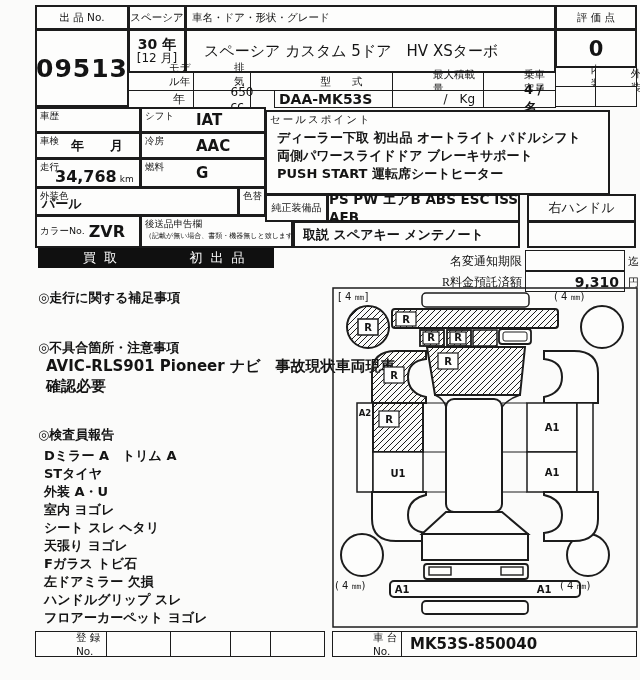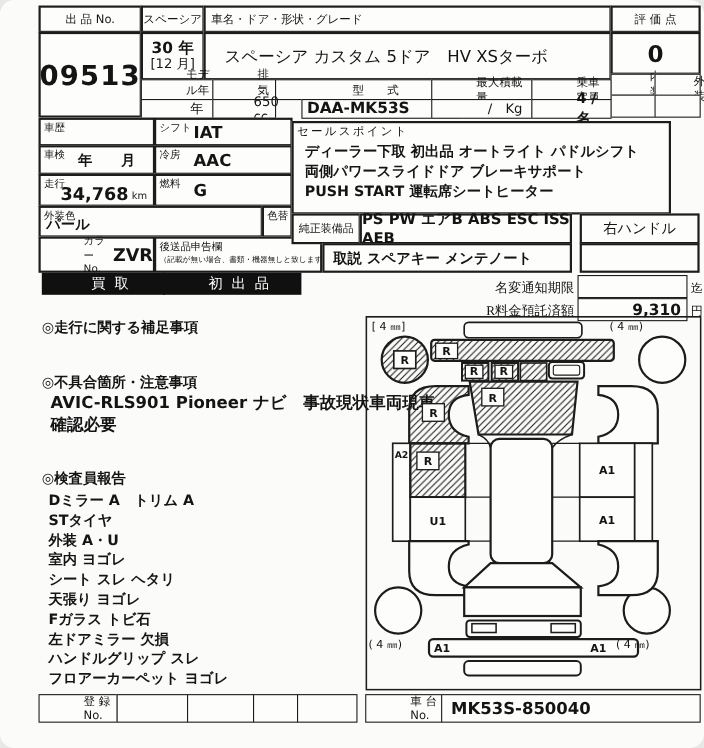--- a/index.html
+++ b/index.html
@@ -1,17 +1,17 @@
 <!DOCTYPE html>
 <html><head>
 <meta charset="utf-8">
 <style>
   html,body{margin:0;padding:0;background:#e8e8e8;}
   #page{position:relative;width:640px;height:680px;background:#fbfbfa;
-        font-family:"DejaVu Sans","Liberation Sans",sans-serif;color:#141414;overflow:hidden;border-radius:13px;}
+        font-family:"DejaVu Sans","Liberation Sans",sans-serif;color:#141414;overflow:hidden;}
   .box{position:absolute;box-sizing:border-box;border:2px solid #1c1c1c;background:#fdfdfc;}
   .bthin{border-width:1px;padding-left:40px;}
   .c{display:flex;align-items:center;justify-content:center;}
   .lblc{font-size:10.5px;display:flex;align-items:center;justify-content:center;}
   .corner{position:absolute;top:1px;left:3px;font-size:9.5px;}
   .val{font-weight:bold;}
   
   #auction-label{left:35px;top:5px;width:94px;height:25px;}
   #auction-no{left:35px;top:29px;width:94px;height:78px;font-size:25px;letter-spacing:1px;}
   #firstreg-label{left:128px;top:5px;width:58px;height:25px;}
@@ -37,23 +37,23 @@
   #cap-val{left:483px;top:90px;width:73px;height:18px;font-size:13px;font-weight:bold;}
   
   #hist-box{left:35px;top:107px;width:106px;height:26px;}
   #shift-box{left:140px;top:107px;width:126px;height:26px;}
   #insp-box{left:35px;top:132px;width:106px;height:27px;}
   #ac-box{left:140px;top:132px;width:126px;height:27px;}
   #mile-box{left:35px;top:158px;width:106px;height:30px;}
   #fuel-box{left:140px;top:158px;width:126px;height:30px;}
   #extcolor-box{left:35px;top:187px;width:204px;height:29px;}
   #colorchg-box{left:238px;top:187px;width:28px;height:29px;}
-  #colorno-box{left:35px;top:215px;width:106px;height:33px;padding-left:36px;}
+  #colorno-box{left:35px;top:215px;width:106px;height:33px;}
   #late-box{left:140px;top:215px;width:153px;height:33px;}
-  .inline-val{padding-left:34px;font-size:15px;font-weight:bold;display:flex;align-items:center;height:100%;}
+  .inline-val{padding-left:54px;font-size:15px;font-weight:bold;display:flex;align-items:center;height:100%;}
   #insp-box .val{padding-left:34px;font-size:13px;display:flex;align-items:center;height:100%;}
   #mile-box .val{padding-left:18px;font-size:16px;display:flex;align-items:flex-end;padding-bottom:2px;height:100%;}
   #mile-box .unit{font-size:9px;font-weight:normal;margin-left:3px;padding-bottom:2px;}
   #extcolor-box .val{position:absolute;left:5px;bottom:1px;font-size:13px;}
   #colorno-box{display:flex;align-items:center;}
   #colorno-box .corner{position:static;margin-left:3px;}
   #colorno-box .val{font-size:16px;margin-left:4px;}
   #late-box .note{position:absolute;left:3px;top:14px;font-size:7px;white-space:nowrap;}
   
   #sales-box{left:265px;top:110px;width:345px;height:85px;}

